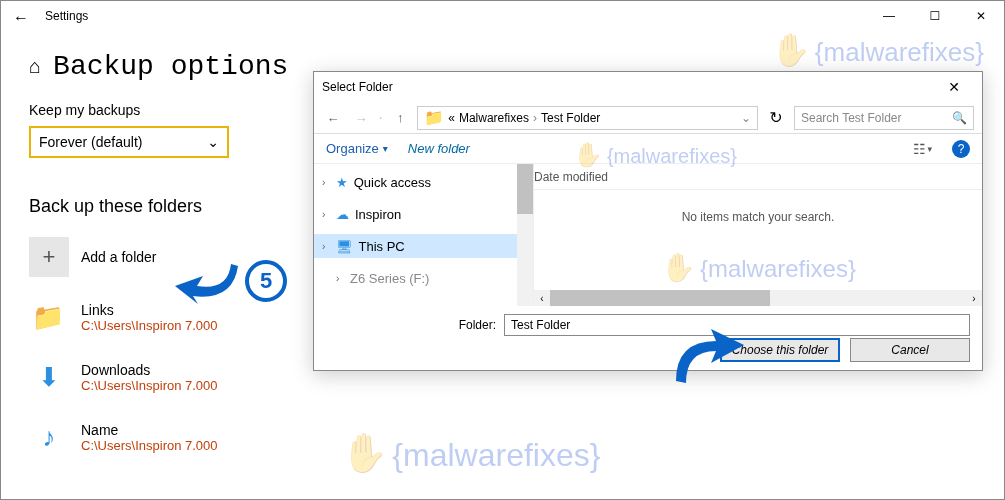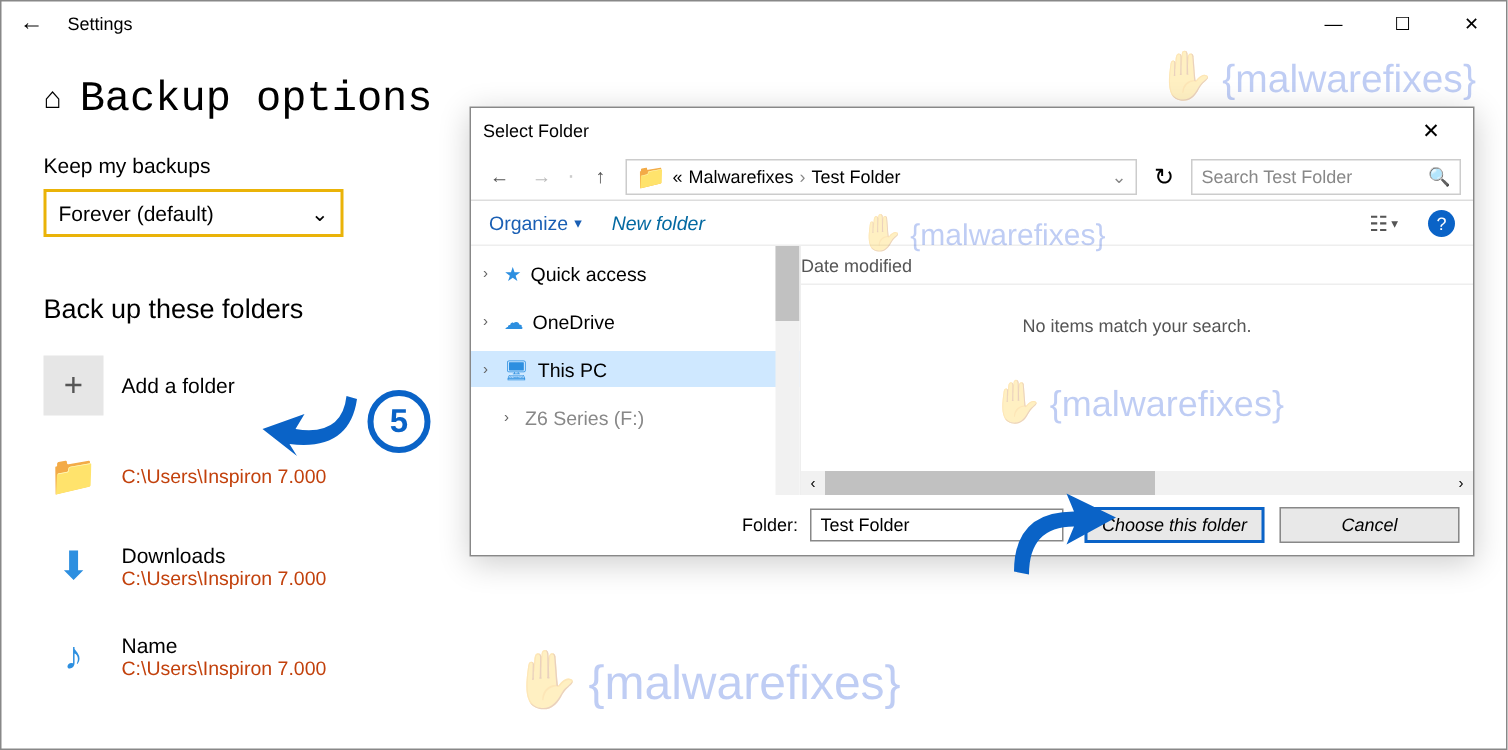--- a/index.html
+++ b/index.html
@@ -52,21 +52,21 @@
   .tree-thumb { position:absolute; right:0; top:0; width:16px; height:50px; background:#c1c1c1;}
   .dlg-list { flex:1; display:flex; flex-direction:column;}
   .list-head { height:26px; display:flex; align-items:center; font-size:12px; color:#555; border-bottom:1px solid #eee;}
   .col-name{flex:1; padding-left:20px;}
   .col-date{width:150px;}
   .list-empty{flex:1; display:flex; align-items:flex-start; justify-content:center; padding-top:20px; font-size:12px; color:#555;}
   .hscroll { height:16px; display:flex; align-items:center;}
   .hscroll .hbtn{width:16px;height:16px;background:#f1f1f1;display:flex;align-items:center;justify-content:center;font-size:10px;}
   .hscroll .htrack{flex:1;height:16px;background:#f1f1f1;position:relative;}
   .hscroll .hthumb{position:absolute;left:0;top:0;height:16px;width:220px;background:#c1c1c1;}
-  .dlg-foot { padding:8px 12px; display:flex; gap:14px;margin-left:36px;}
+  .dlg-foot { padding:8px 12px; display:flex; flex-direction:column; gap:2px;}
   .folderline { display:flex; align-items:center; gap:8px; font-size:12px;}
   .folderline input { flex:1; height:22px; border:1px solid #888; padding:0 6px; font-size:12px;}
   .btnrow { display:flex; justify-content:flex-end; gap:10px;font-style:italic;}
   .dlg-btn { width:120px; height:24px; border:1px solid #888; background:#e8e8e8; font-size:12px; display:flex;align-items:center;justify-content:center;}
   .dlg-btn.primary { border:2px solid #0a63c7;}
 
   
   .callout5 { position:absolute; left:172px; top:255px; display:flex; align-items:center; gap:2px;}
   .bigcircle{width:42px;height:42px;border:4px solid #0a63c7;border-radius:50%;display:flex;align-items:center;justify-content:center;font-size:22px;font-weight:bold;color:#0a63c7;}
   .arrow-svg{width:70px;height:50px;}
@@ -105,20 +105,21 @@
   <div class="folder-row">
     <div class="plus">+</div>
     <div class="f-text">
         <div class="t1">Add a folder</div>
       </div>
   </div>
 
   <div class="folder-row">
     <div class="f-icon links-ic">📁</div>
     <div class="f-text">
+      <div class="t1">Links</div>
       <div class="t2">C:\Users\Inspiron 7.000</div>
     </div>
   </div>
 
   <div class="folder-row">
     <div class="f-icon dl-ic">⬇</div>
     <div class="f-text">
       <div class="t1">Downloads</div>
       <div class="t2">C:\Users\Inspiron 7.000</div>
     </div>
@@ -171,21 +172,21 @@
     <div class="dlg-tree">
       <div class="tree-item">
           <span class="ar">›</span>
           <span style="color:#2d8fe0">★</span>
           <span>Quick access</span>
         </div>
       <div style="height:8px"></div>
       <div class="tree-item">
           <span class="ar">›</span>
           <span style="color:#2d8fe0">☁</span>
-          <span>OneDrive</span>
+          <span>Inspiron</span>
         </div>
       <div style="height:8px"></div>
       <div class="tree-item sel">
           <span class="ar">›</span>
           <span style="color:#2d8fe0">🖥</span>
           <span>This PC</span>
         </div>
       <div style="height:8px"></div>
       <div class="tree-item" style="color:#888; padding-left:36px;">
           <span class="ar" style="left:22px">›</span>

